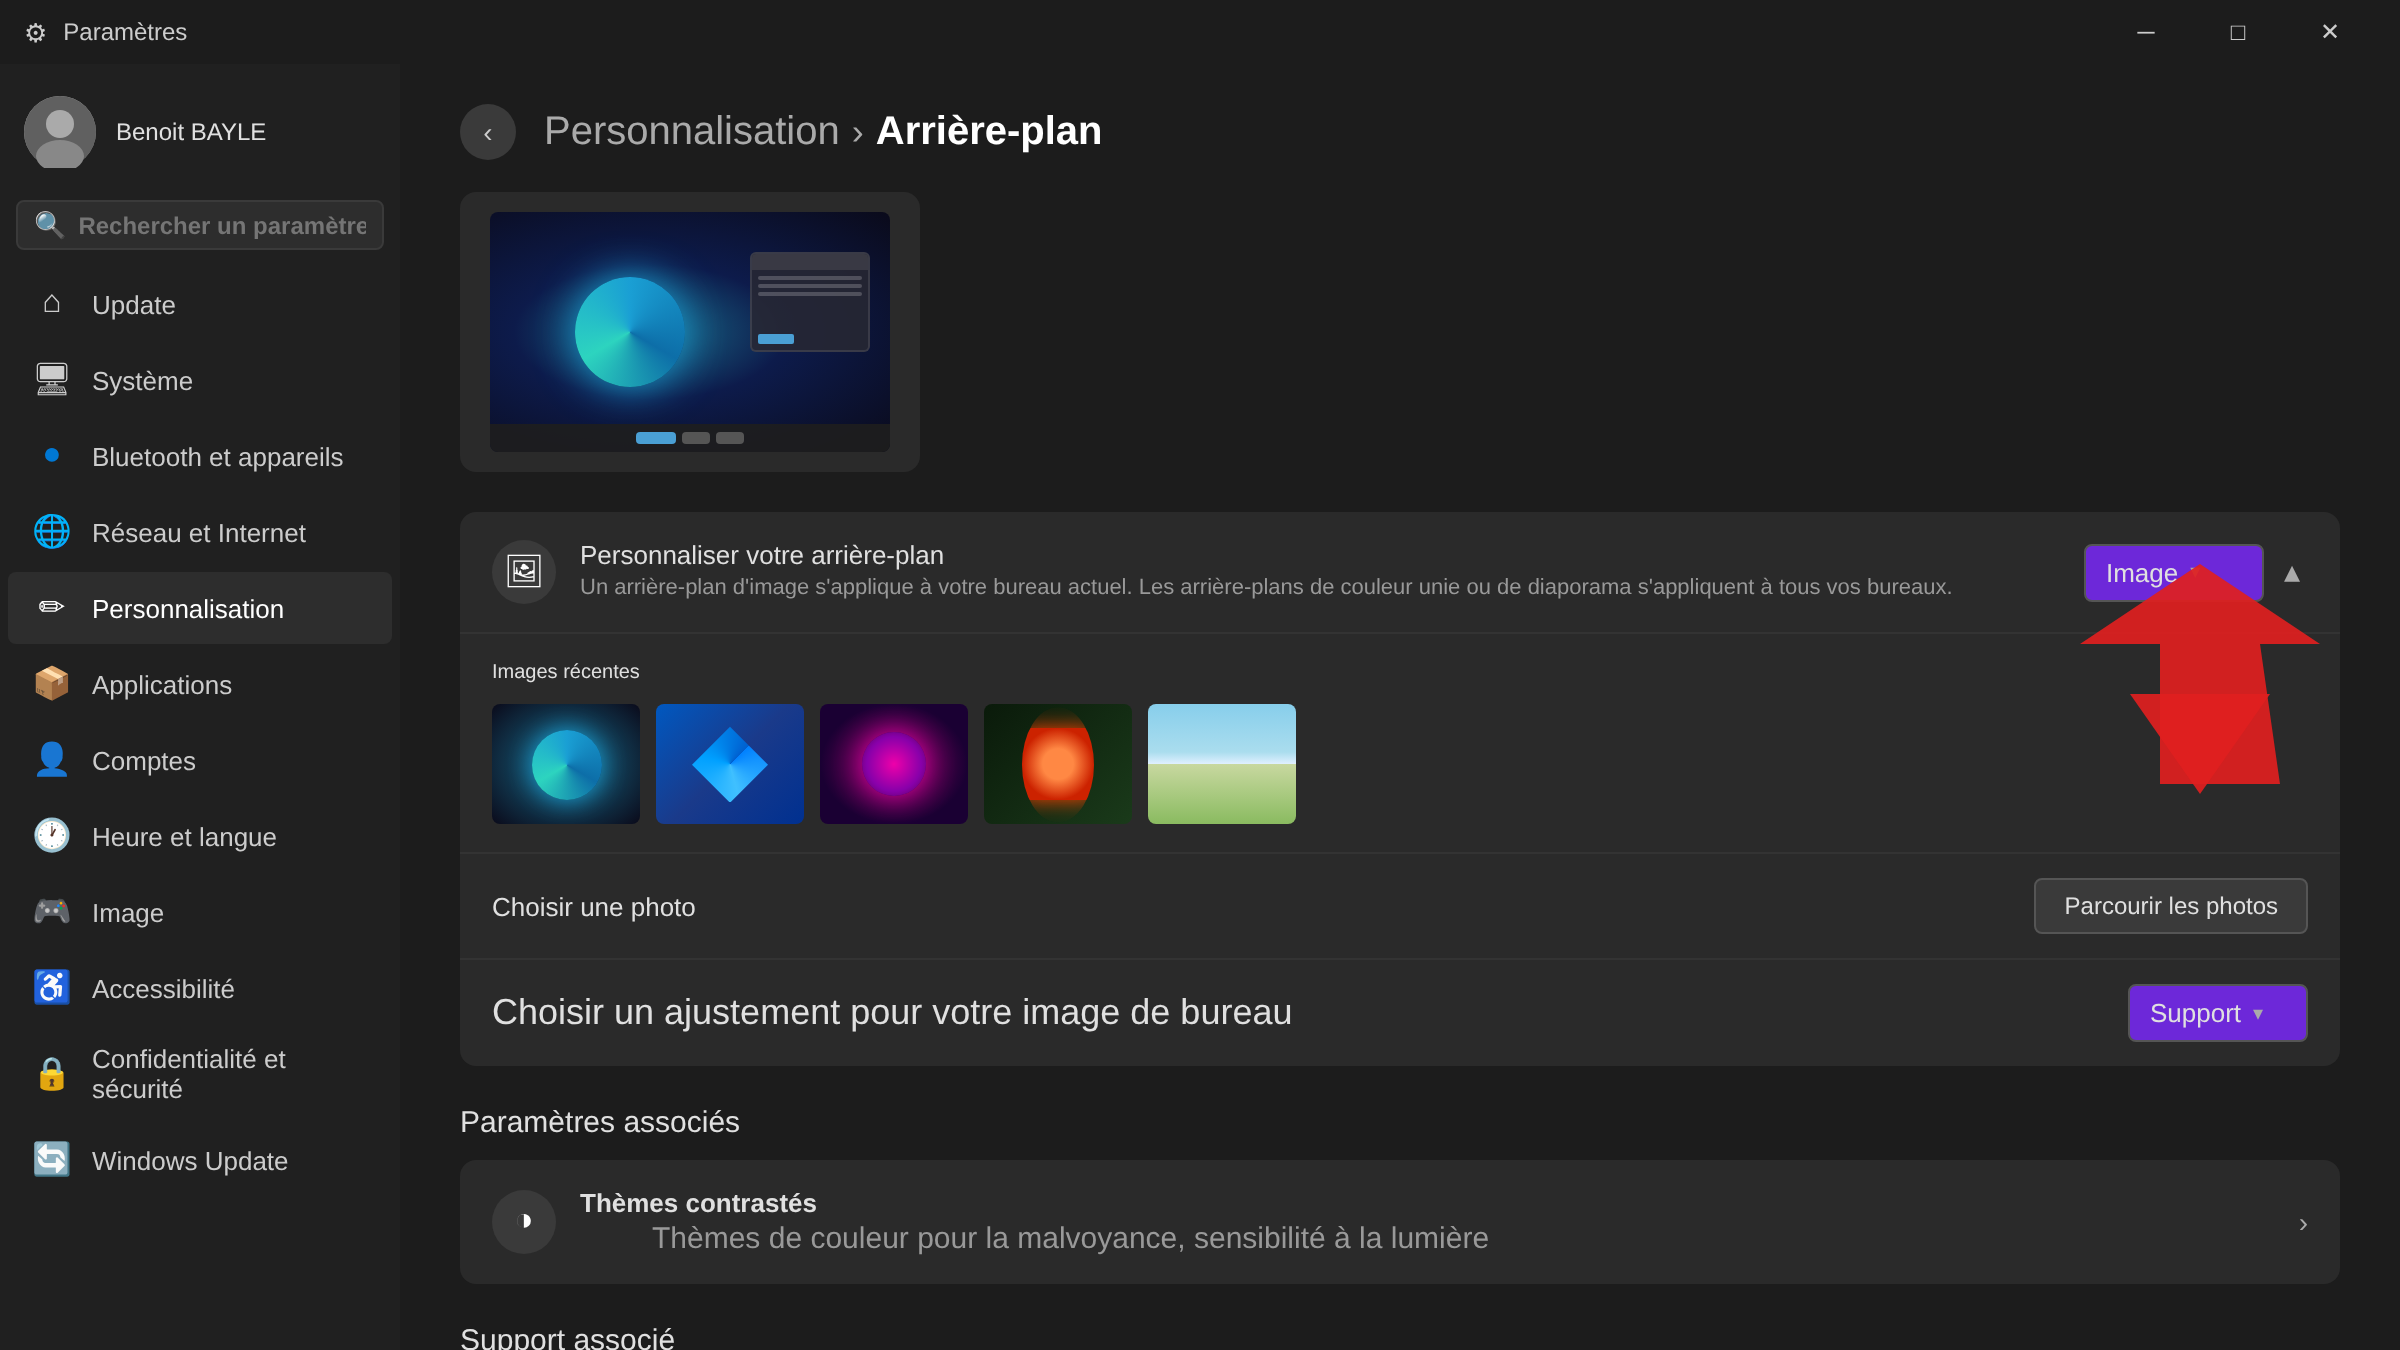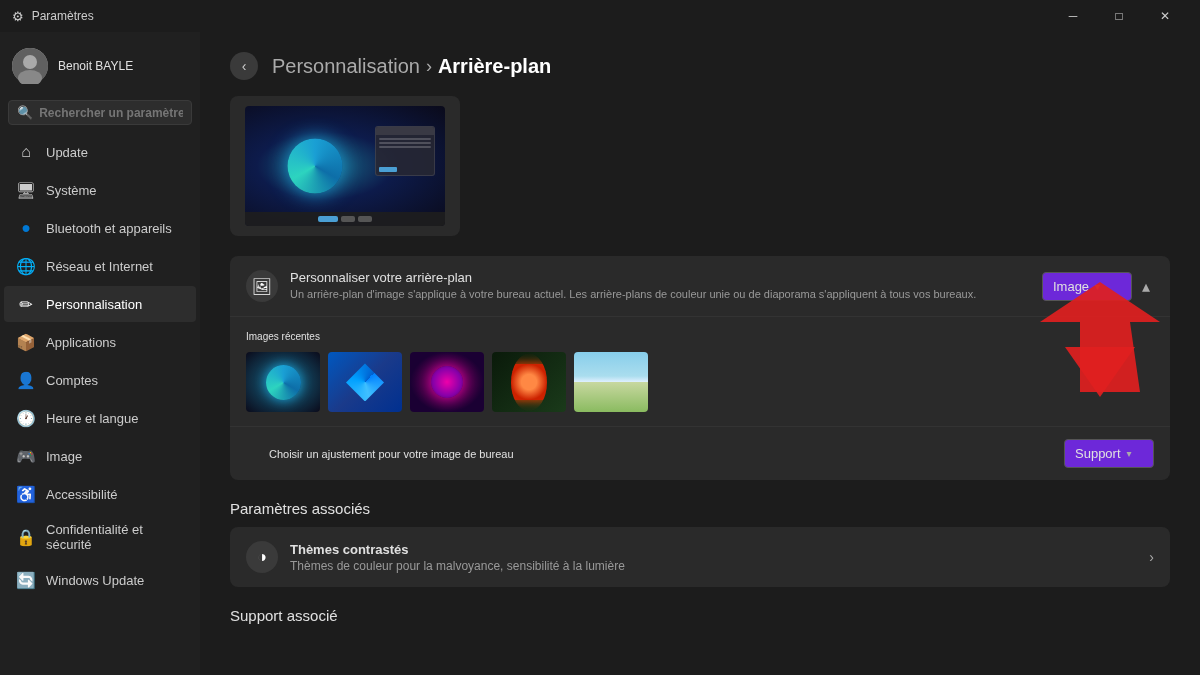--- a/index.html
+++ b/index.html
@@ -417,23 +417,22 @@
     }
 
     .adjust-row {
       display: flex;
       align-items: center;
       justify-content: space-between;
       padding: 12px 16px;
       border-top: 1px solid #333;
     }
     .adjust-label {
-      font-size: 11px;
-      color: #e0e0e0;
-      margin-left: 23px;
+      font-size: 18px;
+      color: #e0e0e0;
     }
 
     
     .section-title {
       font-size: 15px;
       color: #e0e0e0;
       margin: 20px 0 10px 0;
     }
 
     .assoc-card {
@@ -453,21 +452,21 @@
     .assoc-icon {
       width: 32px; height: 32px;
       border-radius: 50%;
       background: #3a3a3a;
       display: flex; align-items: center; justify-content: center;
       font-size: 16px;
       flex-shrink: 0;
     }
     .assoc-content { flex: 1; }
     .assoc-title { font-size: 13px; color: #e0e0e0; font-weight: 700; }
-    .assoc-desc { font-size: 12px; color: #999; margin-top: 2px; }
+    .assoc-desc { font-size: 15px; color: #999; margin-top: 2px; margin-left: 36px; }
     .assoc-chevron { color: #aaa; font-size: 14px; }
 
     
     .back-btn {
       width: 28px; height: 28px;
       border-radius: 50%;
       background: #3a3a3a;
       display: flex; align-items: center; justify-content: center;
       cursor: pointer;
       font-size: 14px;
@@ -620,20 +619,24 @@
           <div class="thumb thumb-3">
             <div class="thumb-3-orb"></div>
           </div>
           <div class="thumb thumb-4">
             <div class="thumb-4-flower"></div>
           </div>
           <div class="thumb thumb-5"></div>
         </div>
       </div>
 
+      <div class="choose-photo-row">
+        <span class="choose-label">Choisir une photo</span>
+        <button class="browse-btn">Parcourir les photos</button>
+      </div>
 
       <div class="adjust-row">
         <span class="adjust-label">Choisir un ajustement pour votre image de bureau</span>
         <div class="settings-row-control">
           <button class="dropdown-btn">
             <span>Support</span>
             <span class="chevron">▾</span>
           </button>
         </div>
       </div>

